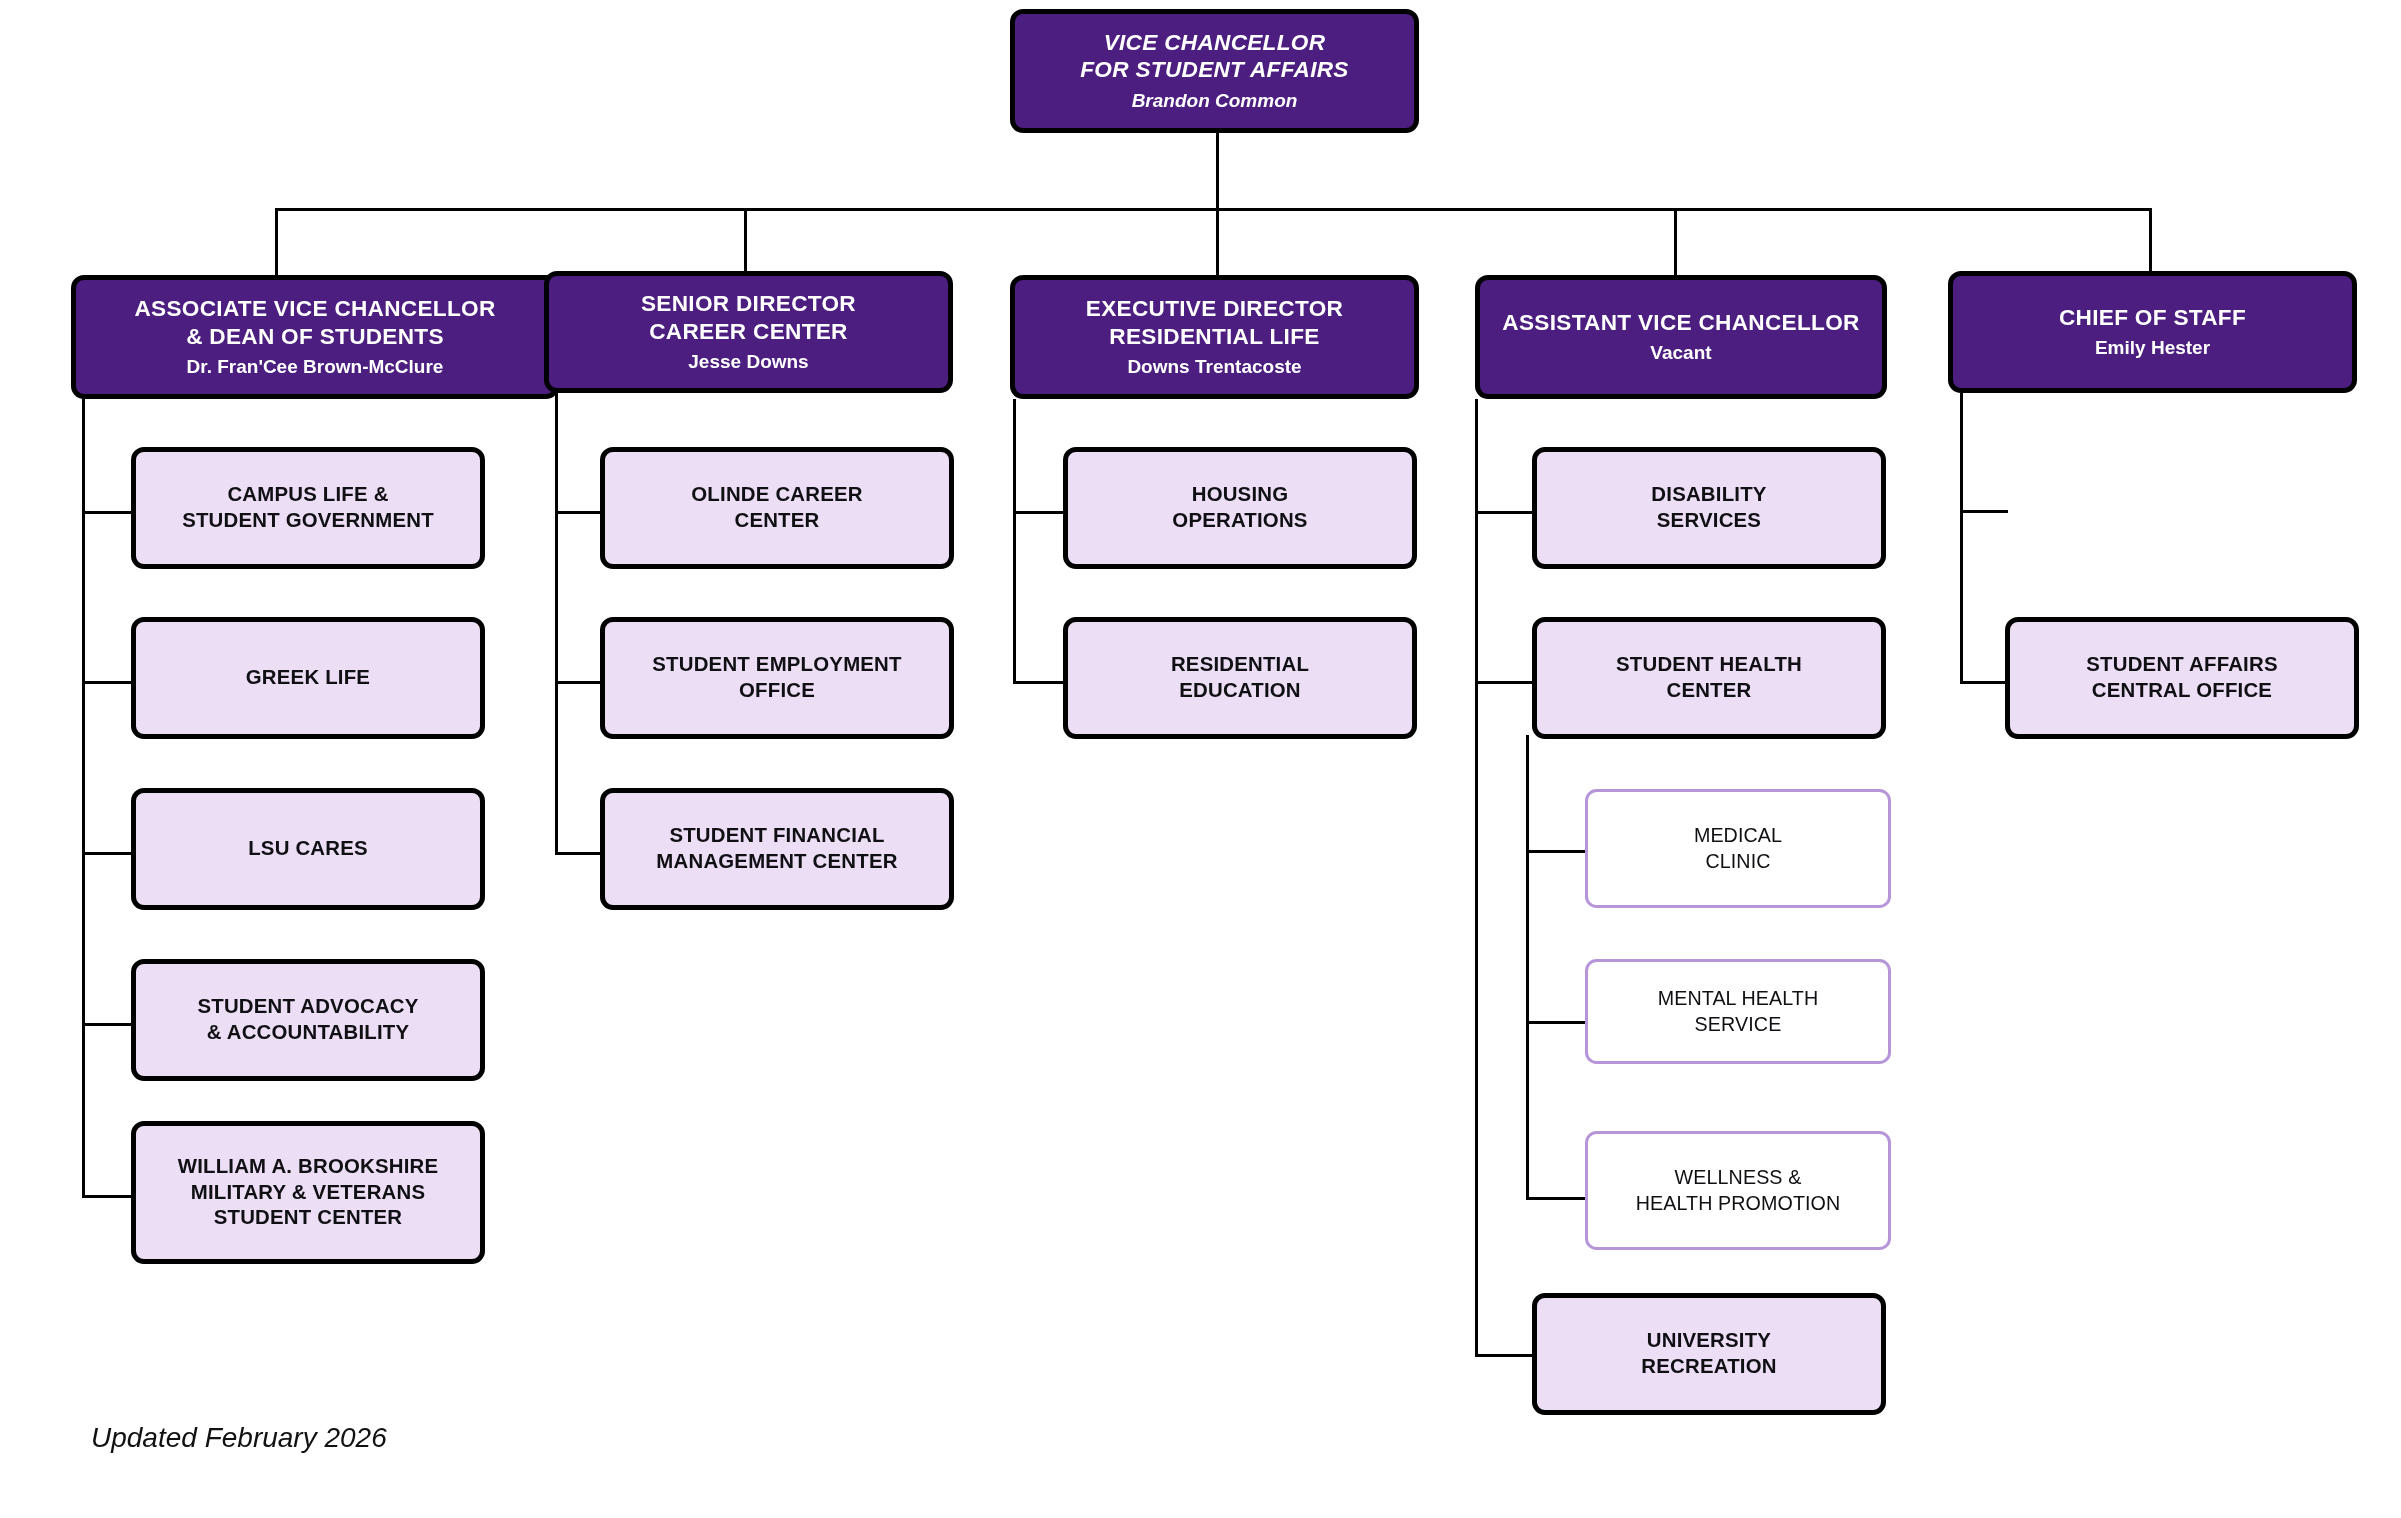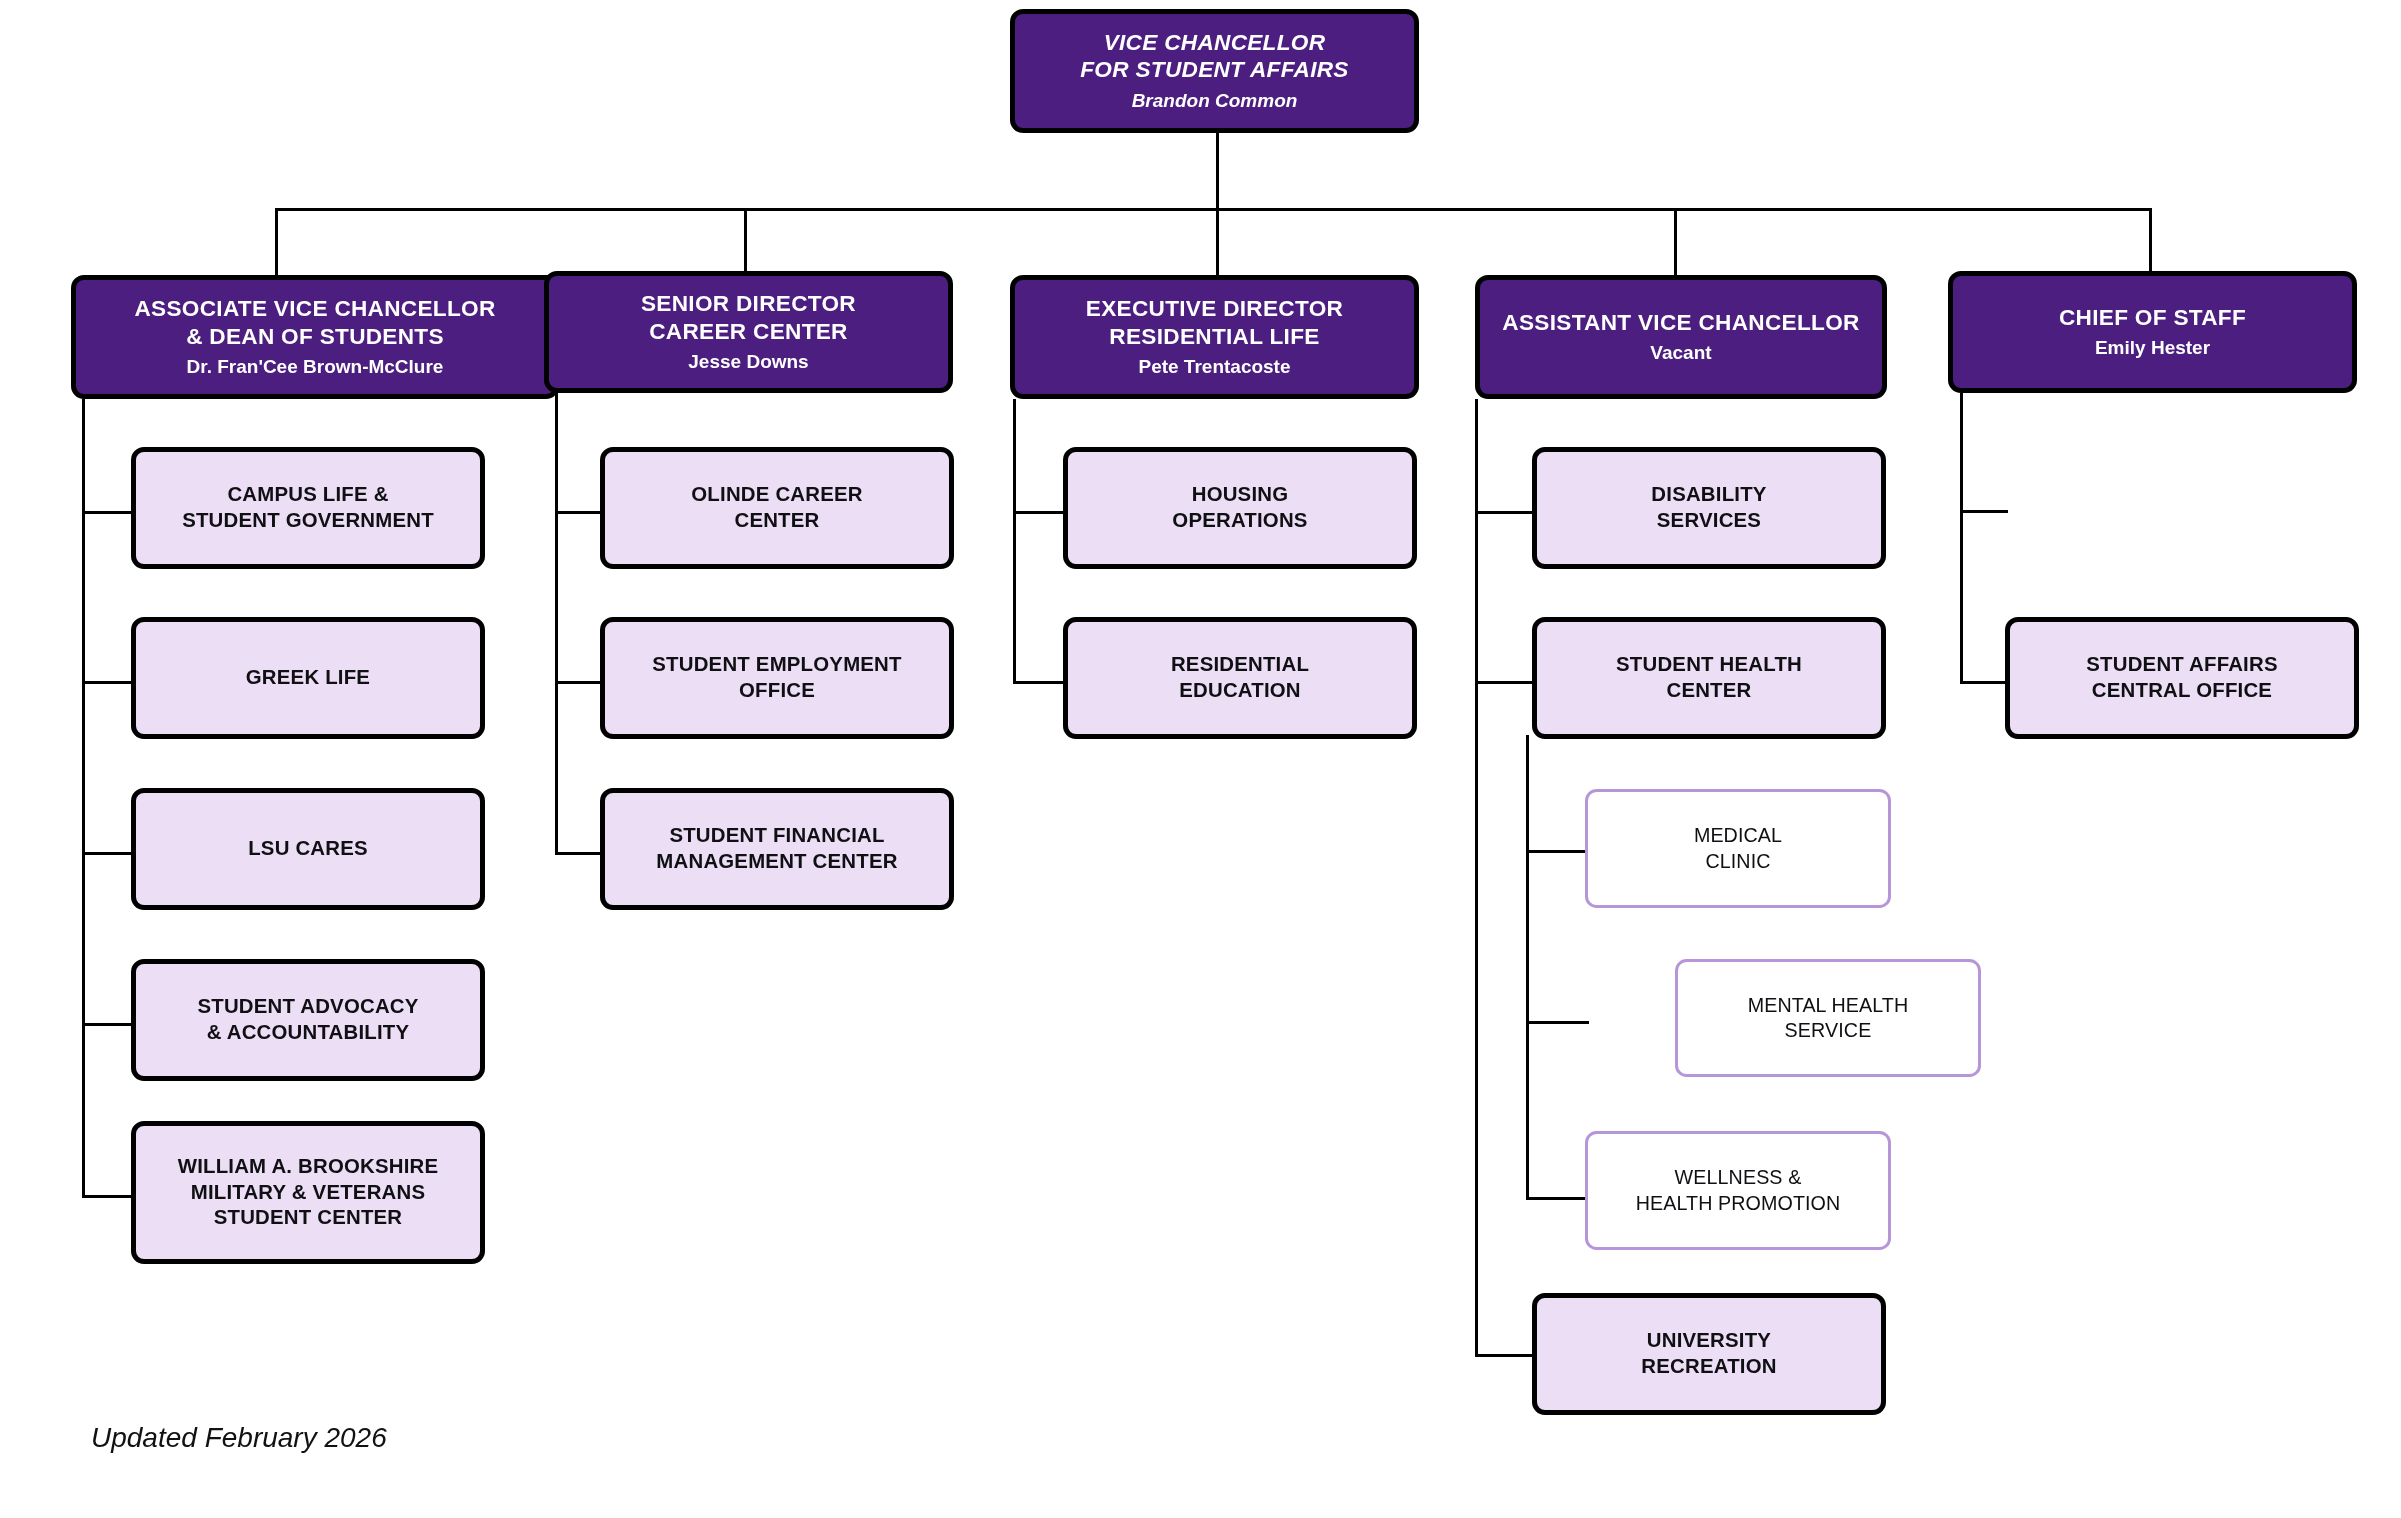--- a/index.html
+++ b/index.html
@@ -169,21 +169,21 @@
       <span class="nline">CAREER CENTER</span>
     </div>
     <div class="person">Jesse Downs</div>
   </div>
 
   <div class="node node-exec" style="left:1010px; top:275px; width:409px; height:124px;">
     <div class="title">
       <span class="nline">EXECUTIVE DIRECTOR</span>
       <span class="nline">RESIDENTIAL LIFE</span>
     </div>
-    <div class="person">Pete Trentacoste</div>
+    <div class="person">Downs Trentacoste</div>
   </div>
 
   <div class="node node-exec" style="left:1475px; top:275px; width:412px; height:124px;">
     <div class="title">
       <span class="nline">ASSISTANT VICE CHANCELLOR</span>
     </div>
     <div class="person">Vacant</div>
   </div>
 
   <div class="node node-exec" style="left:1948px; top:271px; width:409px; height:122px;">
@@ -283,21 +283,21 @@
     </div>
   </div>
 
   <div class="node node-sub" style="left:1585px; top:789px; width:306px; height:119px;">
     <div class="title">
       <span class="nline">MEDICAL</span>
       <span class="nline">CLINIC</span>
     </div>
   </div>
 
-  <div class="node node-sub" style="left:1675px; top:959px; width:306px; height:118px;">
+  <div class="node node-sub" style="left:1585px; top:959px; width:306px; height:105px;">
     <div class="title">
       <span class="nline">MENTAL HEALTH</span>
       <span class="nline">SERVICE</span>
     </div>
   </div>
 
   <div class="node node-sub" style="left:1585px; top:1131px; width:306px; height:119px;">
     <div class="title">
       <span class="nline">WELLNESS &amp;</span>
       <span class="nline">HEALTH PROMOTION</span>

